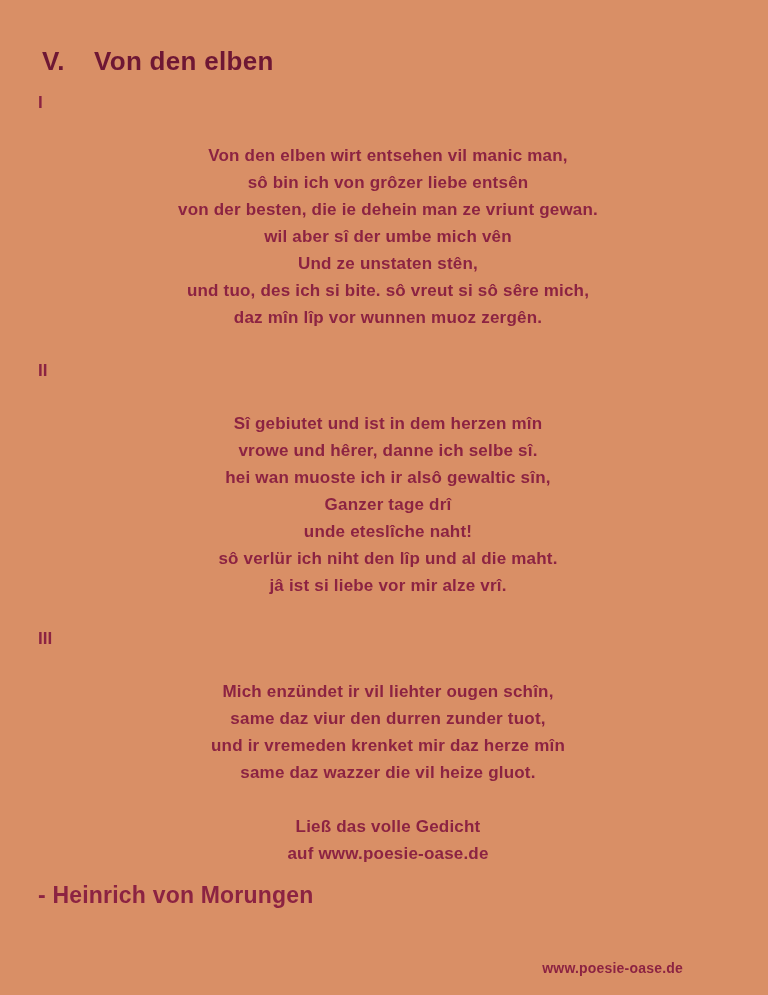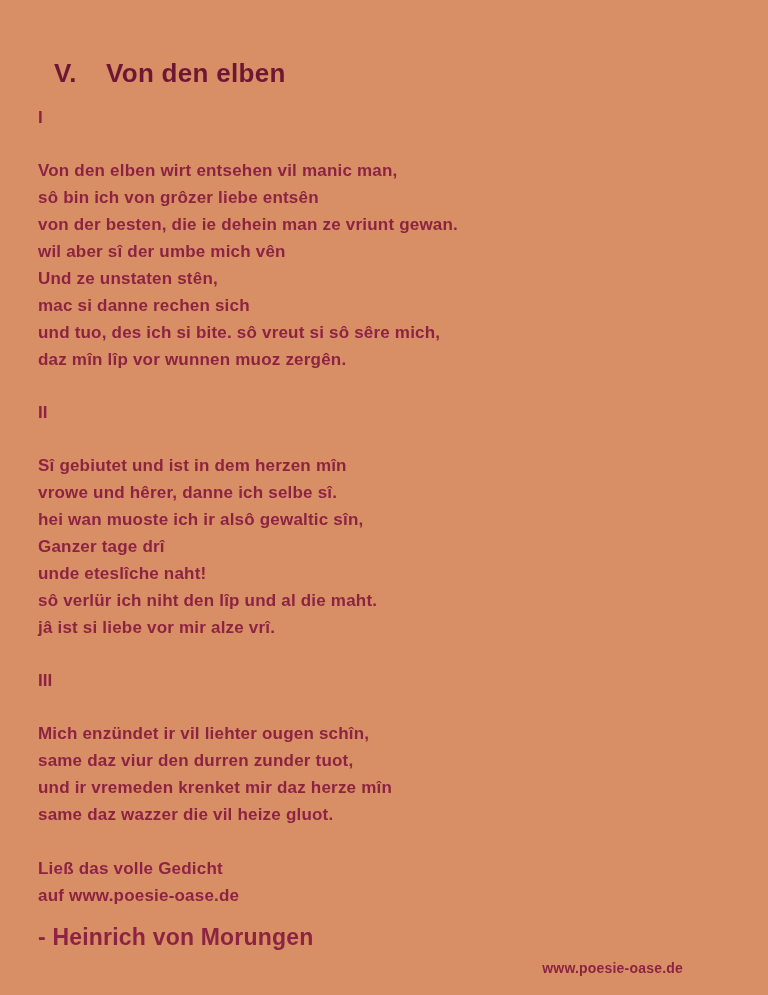--- a/index.html
+++ b/index.html
@@ -21,21 +21,21 @@
     overflow: hidden;
   }
   .content {
     position: absolute;
     left: 38px;
     top: 0;
     padding-top: 42px;
     width: 700px;
   }
   .title {
-    margin: 16px;
+    margin: 4px;
     font-size: 26px;
     line-height: 30px;
     font-weight: 700;
     color: var(--title);
     letter-spacing: 0.3px;
   }
   .title .num {
     display: inline-block;
     min-width: 52px;
   }
@@ -51,20 +51,21 @@
   }
   .stanza {
     margin-top: 26px;
   }
   .poem-line, .footer-line {
     font-size: 17px;
     line-height: 27px;
     font-weight: 600;
     color: var(--text);
     letter-spacing: 0.2px;
+    text-align: center;
   }
   .footer {
     margin-top: 27px;
   }
   .attribution {
     margin-top: 15px;
     font-size: 23px;
     line-height: 27px;
     font-weight: 600;
     color: var(--text);
@@ -87,21 +88,20 @@
 
   <h1 class="title"><span class="num">V.</span><span>Von den elben</span></h1>
 
   <div class="stanza-label">I</div>
   <div class="stanza">
     <div class="poem-line">Von den elben wirt entsehen vil manic man,</div>
     <div class="poem-line">sô bin ich von grôzer liebe entsên</div>
     <div class="poem-line">von der besten, die ie dehein man ze vriunt gewan.</div>
     <div class="poem-line">wil aber sî der umbe mich vên</div>
     <div class="poem-line">Und ze unstaten stên,</div>
-    <div class="poem-line">mac si danne rechen sich</div>
     <div class="poem-line">und tuo, des ich si bite. sô vreut si sô sêre mich,</div>
     <div class="poem-line">daz mîn lîp vor wunnen muoz zergên.</div>
   </div>
 
   <div class="stanza-label later">II</div>
   <div class="stanza">
     <div class="poem-line">Sî gebiutet und ist in dem herzen mîn</div>
     <div class="poem-line">vrowe und hêrer, danne ich selbe sî.</div>
     <div class="poem-line">hei wan muoste ich ir alsô gewaltic sîn,</div>
     <div class="poem-line">Ganzer tage drî</div>

